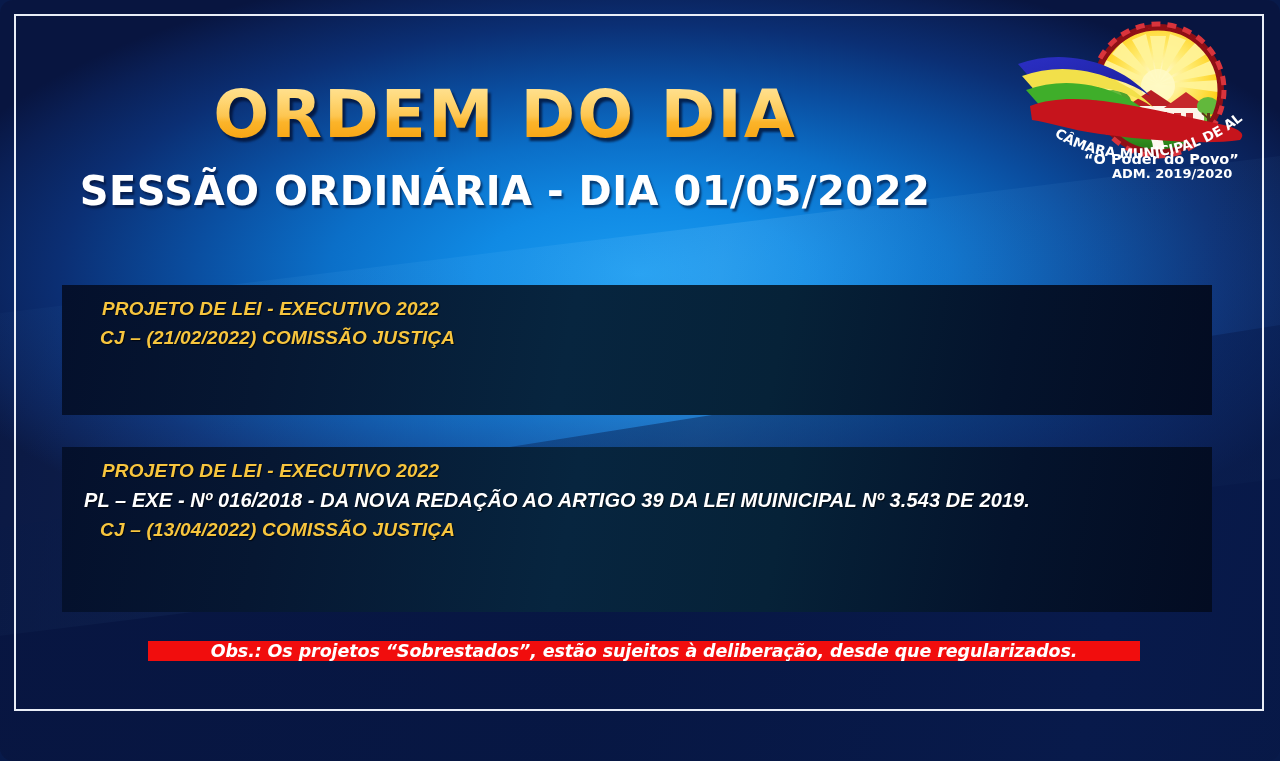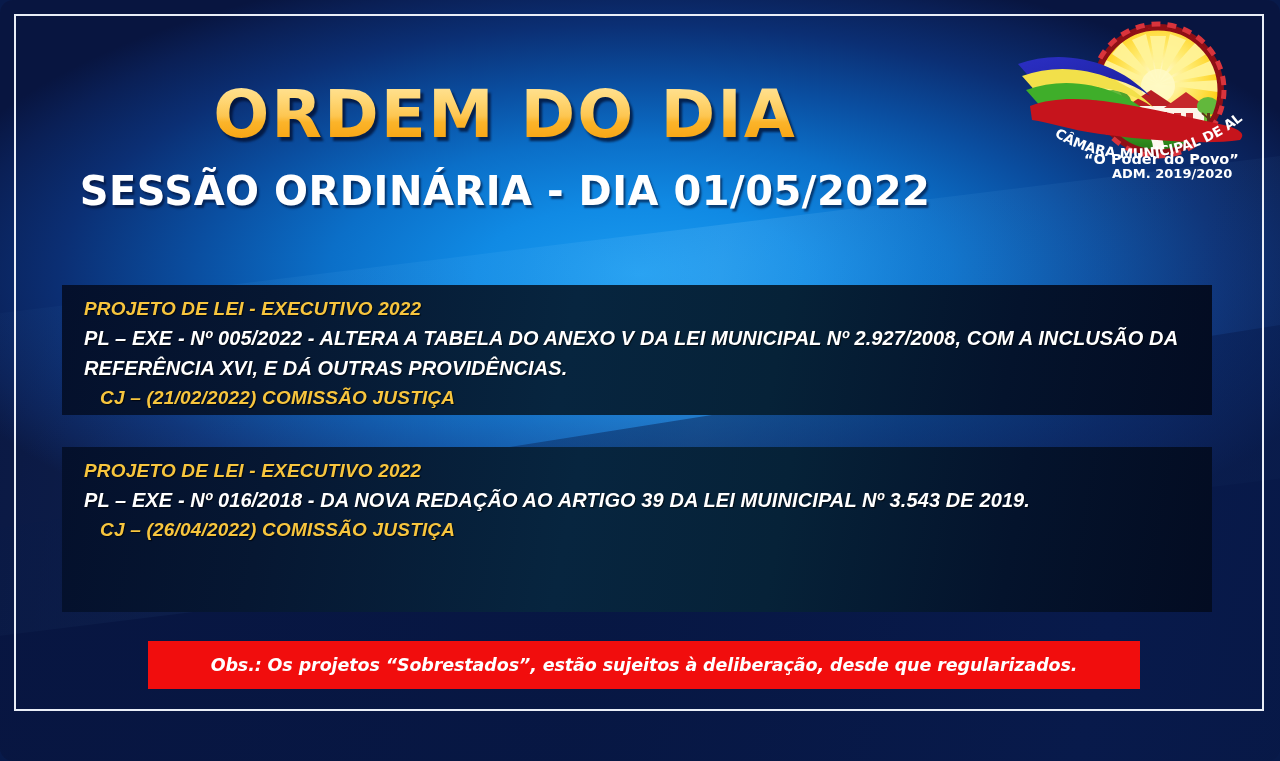--- a/index.html
+++ b/index.html
@@ -75,36 +75,37 @@
     padding:10px 16px 10px 22px;
     z-index:5;
   }
   #block1 { top:285px; height:130px; }
   #block2 { top:447px; height:165px; }
 
   .b-head {
     color:#f7c53e; font-style:italic; font-weight:bold;
     font-size:19px; line-height:28px; letter-spacing:.2px;
     text-shadow:1px 1px 1px rgba(0,0,0,.7);
+    margin-left:18px;
   }
   .b-body {
     color:#ffffff; font-style:italic; font-weight:bold;
     font-size:20px; line-height:30px; letter-spacing:.1px;
     text-shadow:1px 1px 1px rgba(0,0,0,.7);
   }
   .b-cj {
     color:#f7c53e; font-style:italic; font-weight:bold;
     font-size:19px; line-height:29px; letter-spacing:.2px;
     text-shadow:1px 1px 1px rgba(0,0,0,.7);
     margin-left:16px;
   }
 
   
   #obsbar {
-    position:absolute; left:148px; top:641px; width:992px; height:48px;
+    position:absolute; left:148px; top:641px; width:992px; height:20px;
     background:#f10d0d;
     display:flex; align-items:center; justify-content:center;
     z-index:5;
   }
   #obsbar span {
     color:#ffffff; font-weight:bold; font-style:italic;
     font-size:17.5px; letter-spacing:-.1px;
     font-family:"DejaVu Sans", sans-serif;
     white-space:nowrap;
   }
@@ -222,28 +223,27 @@
         <textPath href="#nameArc" startOffset="6%">CÂMARA MUNICIPAL DE ALEGRE - ES</textPath>
       </text>
 
       <text x="84" y="146" font-family="DejaVu Sans, sans-serif" font-size="14.5" font-weight="bold" fill="#ffffff">“O Poder do Povo”</text>
       <text x="112" y="160" font-family="DejaVu Sans, sans-serif" font-size="13" font-weight="bold" fill="#ffffff">ADM. 2019/2020</text>
     </svg>
   </div>
 
   <div class="block" id="block1">
     <div class="b-head">PROJETO DE LEI - EXECUTIVO 2022</div>
-    <div class="b-body">PL – EXE - Nº 005/2022 - ALTERA A TABELA DO ANEXO V DA LEI MUNICIPAL Nº 2.927/2008, COM A INCLUSÃO DA REFERÊNCIA XVI, E DÁ OUTRAS PROVIDÊNCIAS.</div>
     <div class="b-cj">CJ – (21/02/2022)  COMISSÃO JUSTIÇA</div>
   </div>
 
   <div class="block" id="block2">
     <div class="b-head">PROJETO DE LEI - EXECUTIVO 2022</div>
     <div class="b-body">PL – EXE - Nº 016/2018 - DA NOVA REDAÇÃO AO ARTIGO 39 DA LEI MUINICIPAL Nº 3.543 DE 2019.</div>
-    <div class="b-cj">CJ – (26/04/2022)  COMISSÃO JUSTIÇA</div>
+    <div class="b-cj">CJ – (13/04/2022)  COMISSÃO JUSTIÇA</div>
   </div>
 
   <div id="obsbar">
     <span>Obs.: Os projetos “Sobrestados”, estão sujeitos à deliberação, desde que regularizados.</span>
   </div>
 
 
   <div id="frame"></div>
 
 </div>

